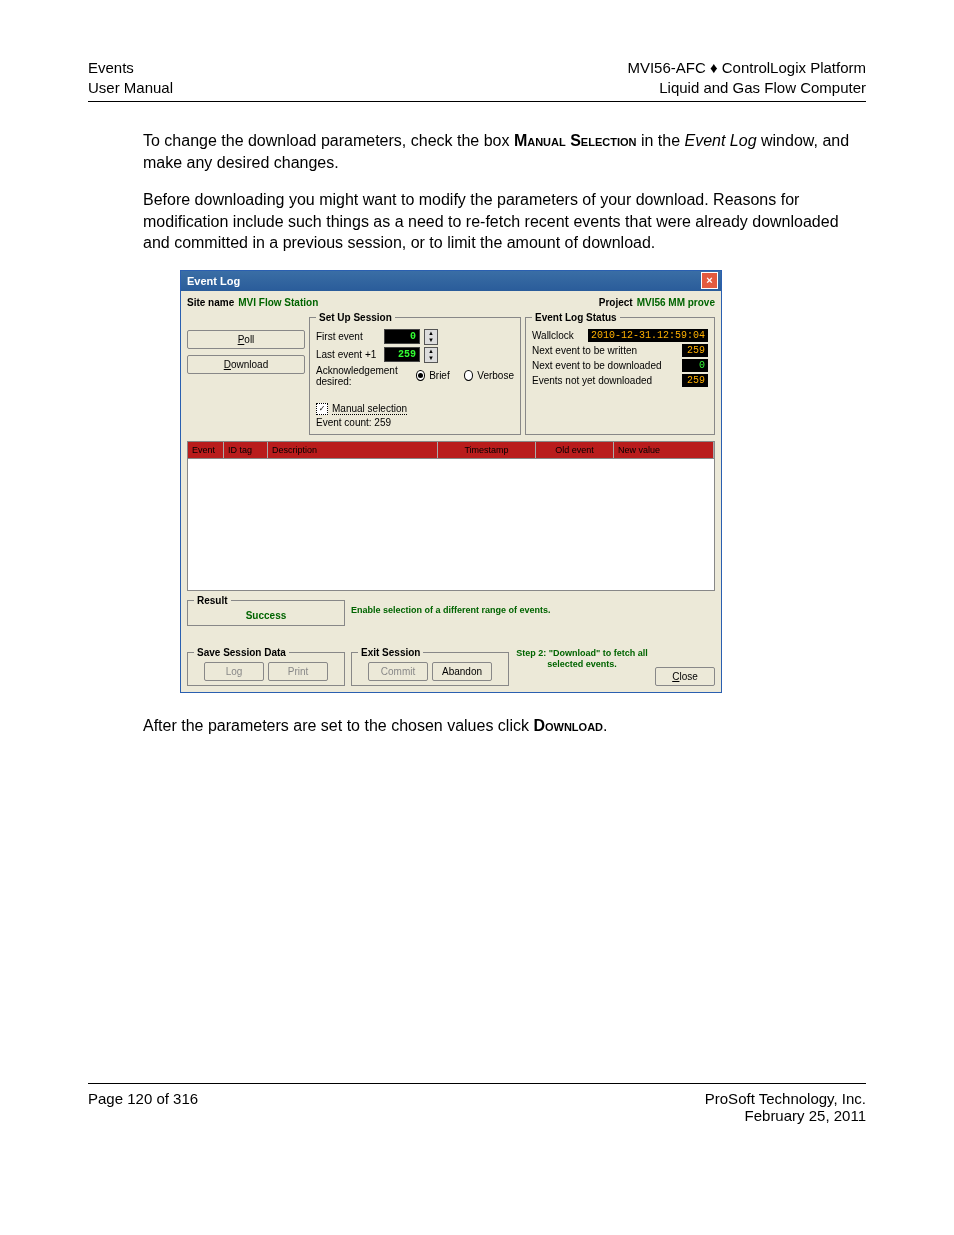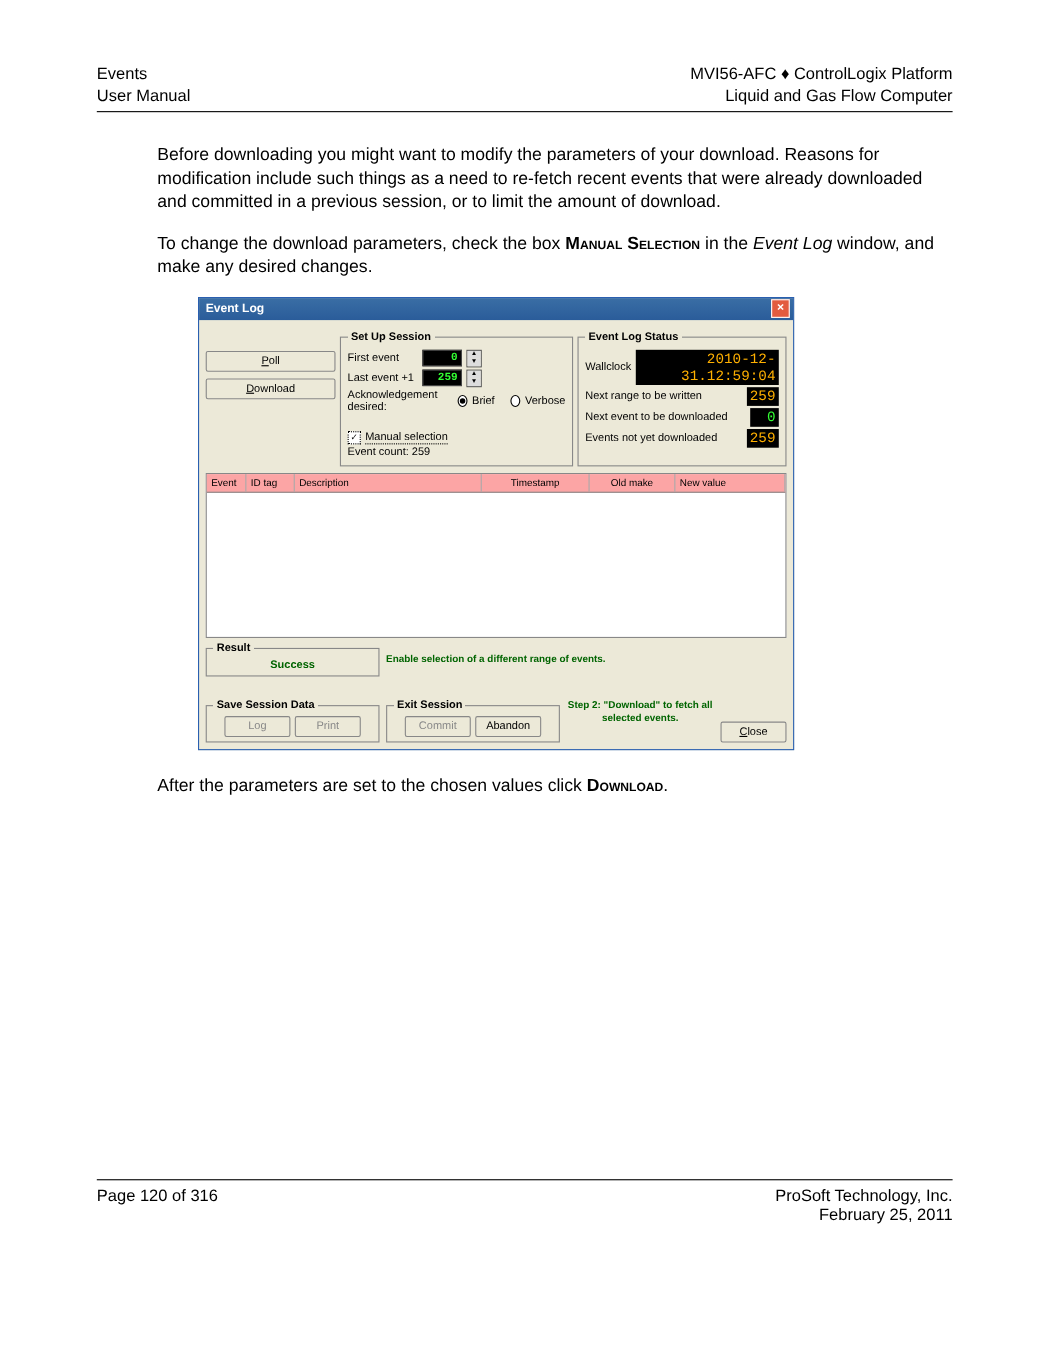--- a/index.html
+++ b/index.html
@@ -108,33 +108,33 @@
   .spin {
     width: 12px; height: 14px;
     display:inline-flex; flex-direction:column;
     border:1px solid #555;
   }
   .spin span{ flex:1; background:#ddd; font-size:6px; text-align:center; line-height:1;}
   .statusbox {
     background: #000;
     color: #ffb000;
     font-family: "Courier New", monospace;
-    font-size: 13px;
+    font-size: 10px;
     text-align: right;
     padding: 1px 3px;
     min-width: 20px;
   }
   .statusbox.wide { min-width: 96px; }
   .statusbox.green { color: #3f3; }
   .statusrow { display:flex; justify-content:space-between; align-items:center; margin:2px 0; gap:4px;}
   .checkbox { width:10px; height:10px; border:1px dotted #000; display:inline-flex; align-items:center; justify-content:center; font-size:8px; background:#fff;}
   .radio { width:9px; height:9px; border:1px solid #000; border-radius:50%; display:inline-flex; align-items:center; justify-content:center; background:#fff;}
   .radio .dot{ width:5px; height:5px; border-radius:50%; background:#000;}
   .table { margin-top:6px; background:#fff; border:1px solid #888; height:148px; }
-  .table-head { display:flex; background:#fca5a5; border-bottom:1px solid #888; font-size:9px;}
+  .table-head { display:flex; background:#b91c1c; border-bottom:1px solid #888; font-size:9px;}
   .th { border-right:1px solid #aaa; padding:3px 4px; box-sizing:border-box; }
   .bottomarea { display:flex; flex-direction:column; gap:21px; margin-top:4px;}
   .result-row { display:flex; gap:6px; align-items:stretch;}
   .result-msg { color:#006400; font-weight:bold;}
   .hint { color:#006400; font-weight:bold; font-size:9px;}
   .spacer { height: 330px; }
   .footer {
     border-top: 1px solid #000;
     display:flex;
     justify-content:space-between;
@@ -152,34 +152,44 @@
     <div class="left">
       <div>Events</div>
       <div>User Manual</div>
     </div>
     <div class="right">
       <div>MVI56-AFC ♦ ControlLogix Platform</div>
       <div>Liquid and Gas Flow Computer</div>
     </div>
   </div>
 
-  <p class="body-text">Before downloading you might want to modify the parameters of your download. Reasons for modification include such things as a need to re-fetch recent events that were already downloaded and committed in a previous session, or to limit the amount of download.</p>
-
   <p class="body-text">
     <span>To change the download parameters, check the box </span><span class="smallcaps">Manual Selection</span><span> in the </span><span class="italic">Event Log</span><span> window, and make any desired changes.</span>
   </p>
+
+  <p class="body-text">Before downloading you might want to modify the parameters of your download. Reasons for modification include such things as a need to re-fetch recent events that were already downloaded and committed in a previous session, or to limit the amount of download.</p>
 
   <div class="screenshot-wrap">
     <div class="eventlog">
       <div class="titlebar">
         <span>Event Log</span>
         <span class="closebox">×</span>
       </div>
       <div class="client">
 
+        <div style="display:flex; justify-content:space-between;">
+          <div class="siteproj">
+            <span class="label">Site name</span>
+            <span class="value">MVI Flow Station</span>
+          </div>
+          <div class="siteproj">
+            <span class="label">Project</span>
+            <span class="value">MVI56 MM prove</span>
+          </div>
+        </div>
 
         <div class="toprow" style="margin-top:4px;">
           <div class="leftcol">
             <div class="btn"><span class="u">P</span><span>oll</span></div>
             <div class="btn"><span class="u">D</span><span>ownload</span></div>
           </div>
 
           <fieldset class="group" style="flex:1;">
             <legend>Set Up Session</legend>
             <div style="display:flex; gap:12px;flex-direction:column;">
@@ -223,41 +233,41 @@
             </div>
           </fieldset>
 
           <fieldset class="group" style="width:176px;">
             <legend>Event Log Status</legend>
             <div class="statusrow">
                 <span>Wallclock</span>
                 <span class="statusbox wide">2010-12-31.12:59:04</span>
               </div>
             <div class="statusrow">
-                <span>Next range to be written</span>
+                <span>Next event to be written</span>
                 <span class="statusbox">259</span>
               </div>
             <div class="statusrow">
                 <span>Next event to be downloaded</span>
                 <span class="statusbox green">0</span>
               </div>
             <div class="statusrow">
                 <span>Events not yet downloaded</span>
                 <span class="statusbox">259</span>
               </div>
           </fieldset>
         </div>
 
         <div class="table">
           <div class="table-head">
             <div class="th" style="width:36px;">Event</div>
             <div class="th" style="width:44px;">ID tag</div>
             <div class="th" style="width:170px;">Description</div>
             <div class="th" style="width:98px; text-align:center;">Timestamp</div>
-            <div class="th" style="width:78px; text-align:center;">Old make</div>
+            <div class="th" style="width:78px; text-align:center;">Old event</div>
             <div class="th" style="flex:1; ">New value</div>
           </div>
         </div>
 
         <div class="bottomarea">
           <div class="result-row">
             <fieldset class="group" style="width:144px;">
               <legend>Result</legend>
               <div style="text-align:center;"><span class="result-msg">Success</span></div>
             </fieldset>

